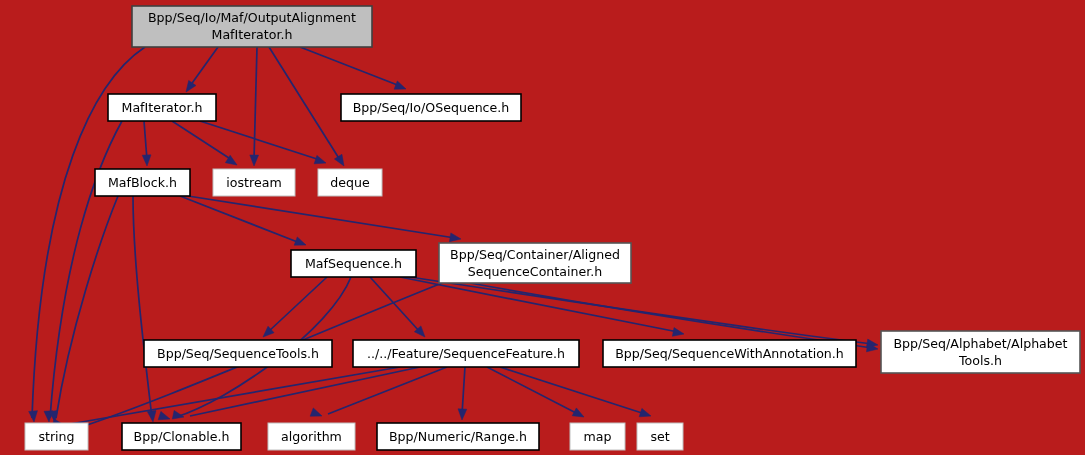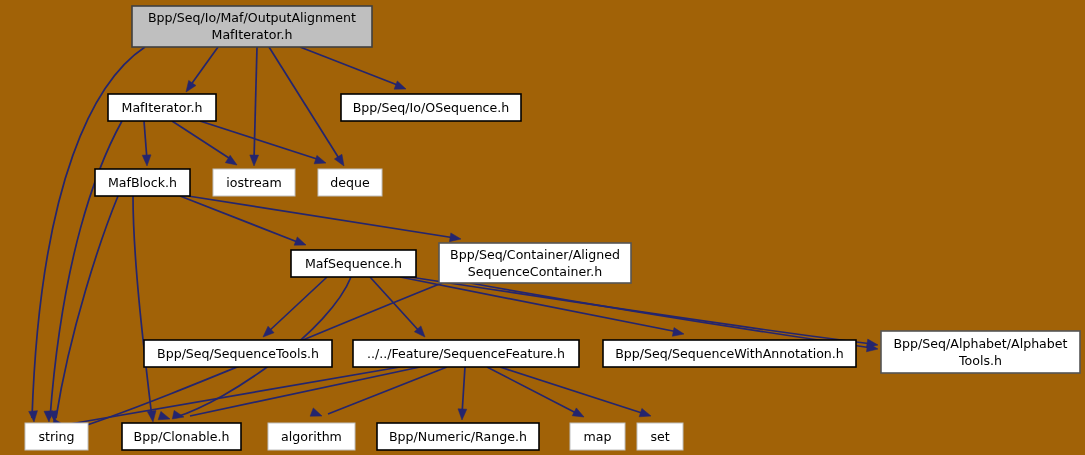--- a/index.html
+++ b/index.html
@@ -4,21 +4,21 @@
 <style>
   html, body {
     margin: 0;
     padding: 0;
     background: #ffffff;
   }
   #canvas {
     position: relative;
     width: 1085px;
     height: 455px;
-    background: #a16207;
+    background: #b91c1c;
     overflow: hidden;
     font-family: "DejaVu Sans", "Liberation Sans", sans-serif;
   }
   svg#graph {
     position: absolute;
     left: 0;
     top: 0;
     width: 1085px;
     height: 455px;
   }

